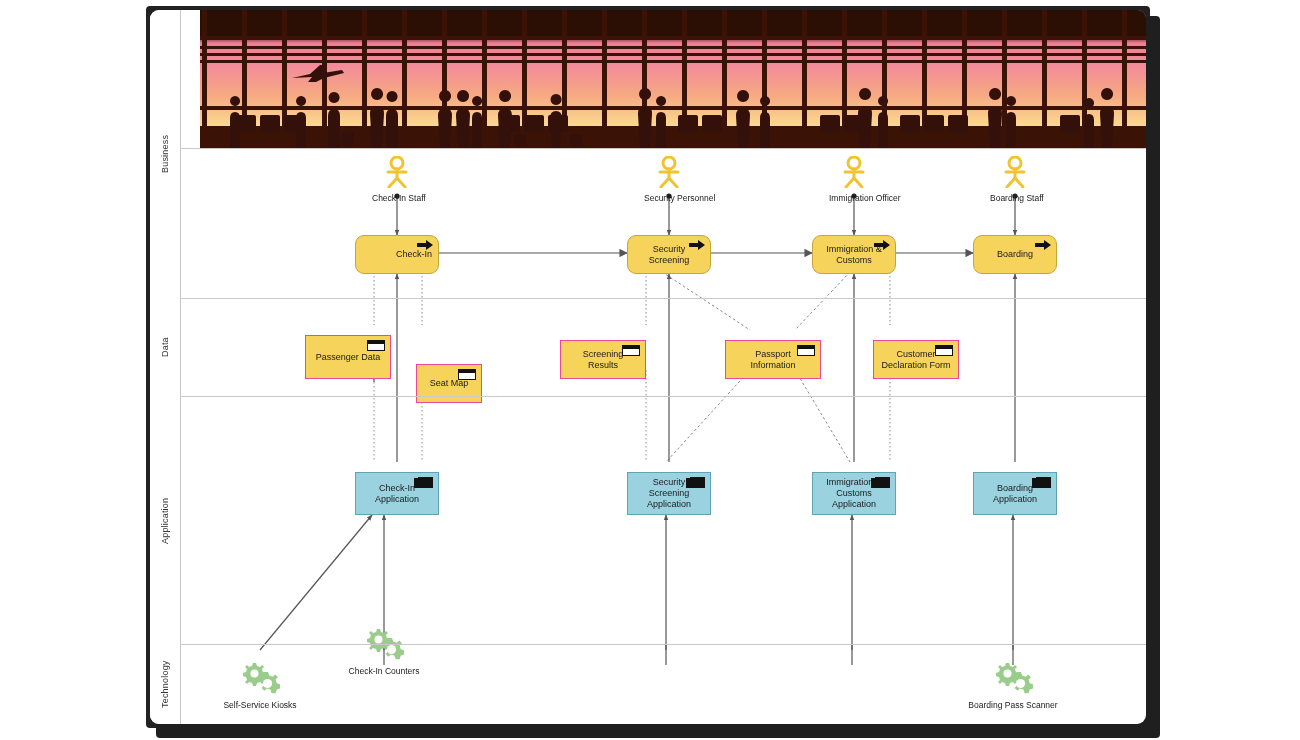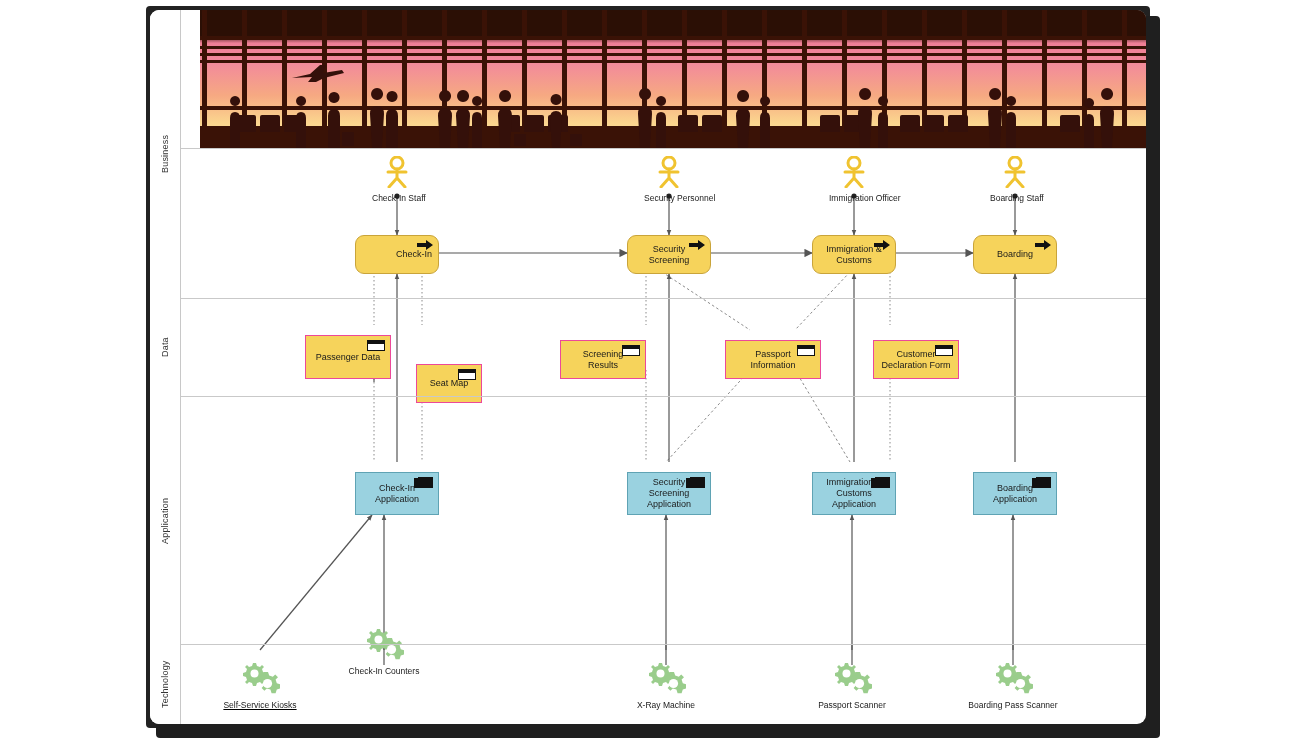--- a/index.html
+++ b/index.html
@@ -306,21 +306,21 @@
     </div>
     <div class="node app-comp" style="left:662px;top:462px;width:84px;height:43px;">
       <span class="icon-comp"></span>
       <span>Immigration &amp; Customs Application</span>
     </div>
     <div class="node app-comp" style="left:823px;top:462px;width:84px;height:43px;">
       <span class="icon-comp"></span>
       <span>Boarding Application</span>
     </div>
 
-    <div class="tech" style="left:60px;top:650px;width:100px;text-decoration:underline;">
+    <div class="tech" style="left:60px;top:650px;width:100px;">
       <svg width="40" height="34" viewBox="0 0 40 34">
         <g fill="#9acd8c">
           <path d="M13 3 l3 0 l1 3 l3 1 l2-2 l2 2 l-2 2 l1 3 l3 1 l0 3 l-3 1 l-1 3 l2 2 l-2 2 l-2-2 l-3 1 l-1 3 l-3 0 l-1-3 l-3-1 l-2 2 l-2-2 l2-2 l-1-3 l-3-1 l0-3 l3-1 l1-3 l-2-2 l2-2 l2 2 l3-1 Z"></path>
           <circle cx="14.5" cy="13.5" r="4" fill="#ffffff"></circle>
           <path d="M24 12 l4 0 l1.2 3.6 l3.6 1.2 l2.4-2.4 l2.8 2.8 l-2.4 2.4 l1.2 3.6 l3.6 1.2 l0 4 l-3.6 1.2 l-1.2 3.6 l-4 0 l-1.2-3.6 l-3.6-1.2 l-2.4 2.4 l-2.8-2.8 l2.4-2.4 l-1.2-3.6 l-3.6-1.2 l0-4 l3.6-1.2 Z"></path>
           <circle cx="27.5" cy="23.5" r="4.6" fill="#ffffff"></circle>
         </g>
       </svg>
       <div class="cap">Self-Service Kiosks</div>
     </div>
@@ -330,43 +330,21 @@
         <g fill="#9acd8c">
           <path d="M13 3 l3 0 l1 3 l3 1 l2-2 l2 2 l-2 2 l1 3 l3 1 l0 3 l-3 1 l-1 3 l2 2 l-2 2 l-2-2 l-3 1 l-1 3 l-3 0 l-1-3 l-3-1 l-2 2 l-2-2 l2-2 l-1-3 l-3-1 l0-3 l3-1 l1-3 l-2-2 l2-2 l2 2 l3-1 Z"></path>
           <circle cx="14.5" cy="13.5" r="4" fill="#ffffff"></circle>
           <path d="M24 12 l4 0 l1.2 3.6 l3.6 1.2 l2.4-2.4 l2.8 2.8 l-2.4 2.4 l1.2 3.6 l3.6 1.2 l0 4 l-3.6 1.2 l-1.2 3.6 l-4 0 l-1.2-3.6 l-3.6-1.2 l-2.4 2.4 l-2.8-2.8 l2.4-2.4 l-1.2-3.6 l-3.6-1.2 l0-4 l3.6-1.2 Z"></path>
           <circle cx="27.5" cy="23.5" r="4.6" fill="#ffffff"></circle>
         </g>
       </svg>
       <div class="cap">Check-In Counters</div>
     </div>
 
-    <div class="tech" style="left:466px;top:650px;width:100px;">
-      <svg width="40" height="34" viewBox="0 0 40 34">
-        <g fill="#9acd8c">
-          <path d="M13 3 l3 0 l1 3 l3 1 l2-2 l2 2 l-2 2 l1 3 l3 1 l0 3 l-3 1 l-1 3 l2 2 l-2 2 l-2-2 l-3 1 l-1 3 l-3 0 l-1-3 l-3-1 l-2 2 l-2-2 l2-2 l-1-3 l-3-1 l0-3 l3-1 l1-3 l-2-2 l2-2 l2 2 l3-1 Z"></path>
-          <circle cx="14.5" cy="13.5" r="4" fill="#ffffff"></circle>
-          <path d="M24 12 l4 0 l1.2 3.6 l3.6 1.2 l2.4-2.4 l2.8 2.8 l-2.4 2.4 l1.2 3.6 l3.6 1.2 l0 4 l-3.6 1.2 l-1.2 3.6 l-4 0 l-1.2-3.6 l-3.6-1.2 l-2.4 2.4 l-2.8-2.8 l2.4-2.4 l-1.2-3.6 l-3.6-1.2 l0-4 l3.6-1.2 Z"></path>
-          <circle cx="27.5" cy="23.5" r="4.6" fill="#ffffff"></circle>
-        </g>
-      </svg>
-      <div class="cap">X-Ray Machine</div>
-    </div>
-
-    <div class="tech" style="left:652px;top:650px;width:100px;">
-      <svg width="40" height="34" viewBox="0 0 40 34">
-        <g fill="#9acd8c">
-          <path d="M13 3 l3 0 l1 3 l3 1 l2-2 l2 2 l-2 2 l1 3 l3 1 l0 3 l-3 1 l-1 3 l2 2 l-2 2 l-2-2 l-3 1 l-1 3 l-3 0 l-1-3 l-3-1 l-2 2 l-2-2 l2-2 l-1-3 l-3-1 l0-3 l3-1 l1-3 l-2-2 l2-2 l2 2 l3-1 Z"></path>
-          <circle cx="14.5" cy="13.5" r="4" fill="#ffffff"></circle>
-          <path d="M24 12 l4 0 l1.2 3.6 l3.6 1.2 l2.4-2.4 l2.8 2.8 l-2.4 2.4 l1.2 3.6 l3.6 1.2 l0 4 l-3.6 1.2 l-1.2 3.6 l-4 0 l-1.2-3.6 l-3.6-1.2 l-2.4 2.4 l-2.8-2.8 l2.4-2.4 l-1.2-3.6 l-3.6-1.2 l0-4 l3.6-1.2 Z"></path>
-          <circle cx="27.5" cy="23.5" r="4.6" fill="#ffffff"></circle>
-        </g>
-      </svg>
-      <div class="cap">Passport Scanner</div>
-    </div>
+
 
     <div class="tech" style="left:813px;top:650px;width:100px;">
       <svg width="40" height="34" viewBox="0 0 40 34">
         <g fill="#9acd8c">
           <path d="M13 3 l3 0 l1 3 l3 1 l2-2 l2 2 l-2 2 l1 3 l3 1 l0 3 l-3 1 l-1 3 l2 2 l-2 2 l-2-2 l-3 1 l-1 3 l-3 0 l-1-3 l-3-1 l-2 2 l-2-2 l2-2 l-1-3 l-3-1 l0-3 l3-1 l1-3 l-2-2 l2-2 l2 2 l3-1 Z"></path>
           <circle cx="14.5" cy="13.5" r="4" fill="#ffffff"></circle>
           <path d="M24 12 l4 0 l1.2 3.6 l3.6 1.2 l2.4-2.4 l2.8 2.8 l-2.4 2.4 l1.2 3.6 l3.6 1.2 l0 4 l-3.6 1.2 l-1.2 3.6 l-4 0 l-1.2-3.6 l-3.6-1.2 l-2.4 2.4 l-2.8-2.8 l2.4-2.4 l-1.2-3.6 l-3.6-1.2 l0-4 l3.6-1.2 Z"></path>
           <circle cx="27.5" cy="23.5" r="4.6" fill="#ffffff"></circle>
         </g>
       </svg>

